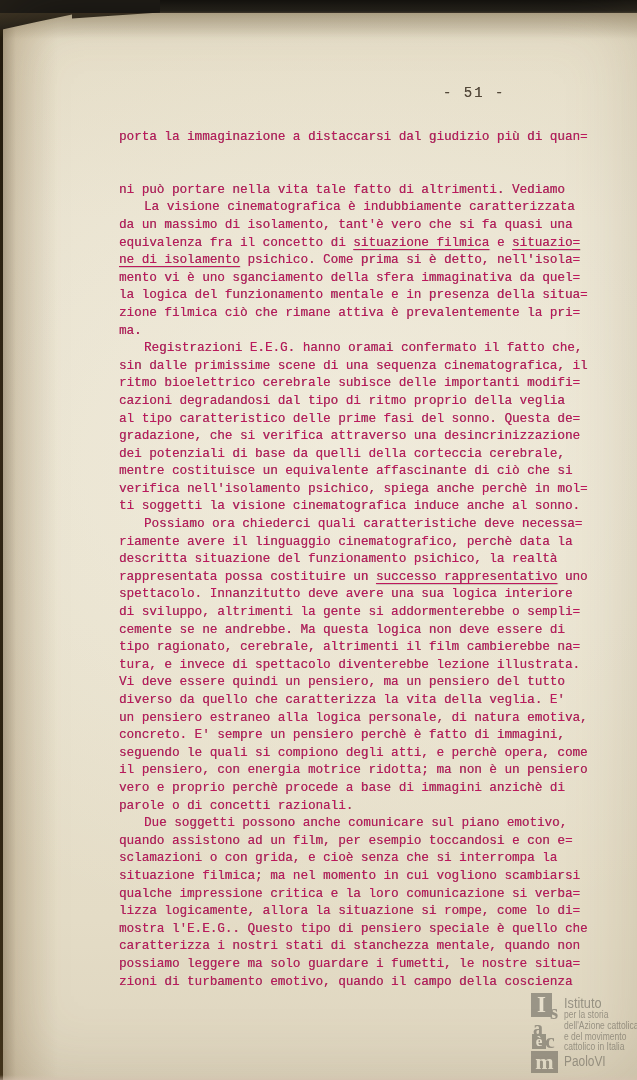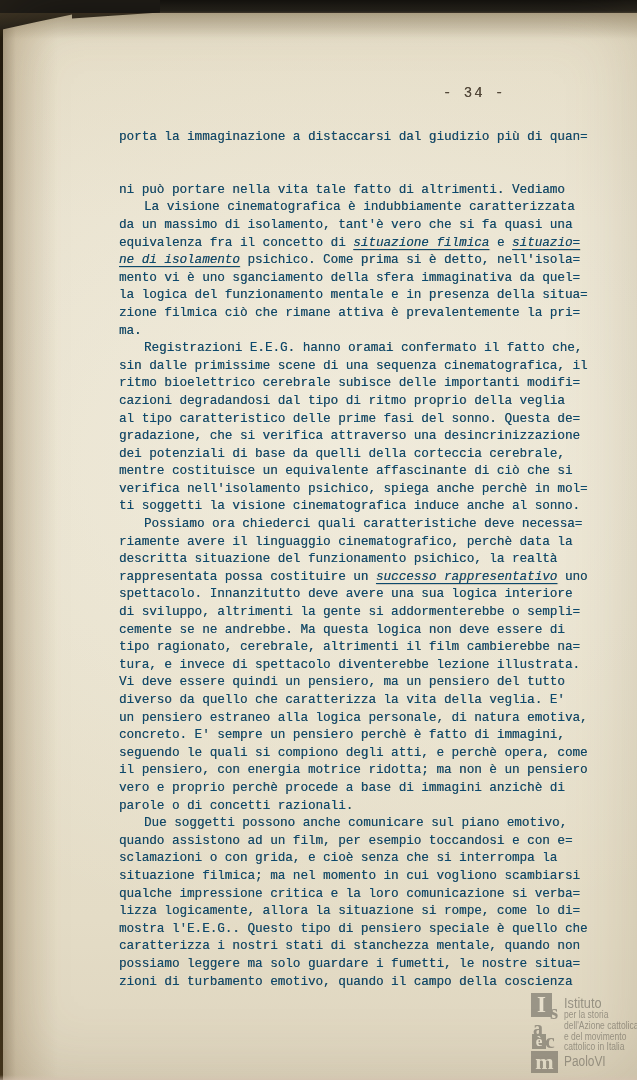--- a/index.html
+++ b/index.html
@@ -29,25 +29,25 @@
     background:linear-gradient(180deg,#171107,#2c2112 40%,#241b0d 70%,#3a2c16);}
   .left-blend{position:absolute;left:0;top:0;width:60px;height:100%;
     background:linear-gradient(90deg,rgba(80,58,30,0.42) 0px,rgba(140,110,70,0.20) 16px,rgba(0,0,0,0) 58px);}
 
   
   .page-number{position:absolute;left:443px;top:85px;
     font-family:"Liberation Mono","DejaVu Sans Mono",monospace;font-size:14px;
     letter-spacing:2px;color:#53483a;text-shadow:0 0 0.6px rgba(83,72,58,0.8);}
   .text-block{position:absolute;left:119px;top:129px;width:480px;
     font-family:"Liberation Mono","DejaVu Sans Mono",monospace;font-size:12.6px;
-    line-height:17.6px;color:#0c4a6e;white-space:nowrap;
+    line-height:17.6px;color:#be185d;white-space:nowrap;
     text-shadow:0.3px 0.3px 0.5px rgba(64,59,50,0.6);}
   .text-block p{margin:0;}
   .text-block p.indent{text-indent:25px;}
-  .u{text-decoration:underline;text-underline-offset:3px;text-decoration-thickness:1.2px;font-style:italic;}
+  .u{text-decoration:underline;text-underline-offset:3px;text-decoration-thickness:1.2px;}
 
   
   .watermark{position:absolute;left:531px;top:993px;width:140px;height:90px;
     color:#8f8a7d;opacity:0.88;}
   .wm-letters{position:absolute;left:0;top:0;width:34px;height:90px;
     font-family:"Liberation Serif","DejaVu Serif",serif;}
   .wm-letters span{position:absolute;font-weight:bold;line-height:1;}
   .wm-box{background:#918c7f;color:#e9e2cf;text-align:center;}
   .wm-I{left:0;top:0;width:21px;height:24px;font-size:23px;}
   .wm-s{left:19px;top:9px;font-size:21px;}
@@ -71,21 +71,21 @@
   <div class="page-bg"></div>
 
   <div class="left-edge"></div>
   <div class="left-blend"></div>
   <div class="left-line"></div>
 
   <div class="top-strip"></div>
   <div class="top-strip-corner"></div>
   <div class="top-shadow"></div>
 
-  <div class="page-number">- 34 -</div>
+  <div class="page-number">- 51 -</div>
 
   <div class="text-block">
       <p class=""><span>porta la immaginazione a distaccarsi dal giudizio più di quan=</span><br><br><br><span>ni può portare nella vita tale fatto di altrimenti. Vediamo</span><br></p>
       <p class="indent"><span>La visione cinematografica è indubbiamente caratterizzata</span><br><span>da un massimo di isolamento, tant'è vero che si fa quasi una</span><br><span>equivalenza fra il concetto di </span><span class="u">situazione filmica</span><span> e </span><span class="u">situazio=</span><br><span class="u">ne di isolamento</span><span> psichico. Come prima si è detto, nell'isola=</span><br><span>mento vi è uno sganciamento della sfera immaginativa da quel=</span><br><span>la logica del funzionamento mentale e in presenza della situa=</span><br><span>zione filmica ciò che rimane attiva è prevalentemente la pri=</span><br><span>ma.</span></p>
       <p class="indent"><span>Registrazioni E.E.G. hanno oramai confermato il fatto che,</span><br><span>sin dalle primissime scene di una sequenza cinematografica, il</span><br><span>ritmo bioelettrico cerebrale subisce delle importanti modifi=</span><br><span>cazioni degradandosi dal tipo di ritmo proprio della veglia</span><br><span>al tipo caratteristico delle prime fasi del sonno. Questa de=</span><br><span>gradazione, che si verifica attraverso una desincrinizzazione</span><br><span>dei potenziali di base da quelli della corteccia cerebrale,</span><br><span>mentre costituisce un equivalente affascinante di ciò che si</span><br><span>verifica nell'isolamento psichico, spiega anche perchè in mol=</span><br><span>ti soggetti la visione cinematografica induce anche al sonno.</span></p>
       <p class="indent"><span>Possiamo ora chiederci quali caratteristiche deve necessa=</span><br><span>riamente avere il linguaggio cinematografico, perchè data la</span><br><span>descritta situazione del funzionamento psichico, la realtà</span><br><span>rappresentata possa costituire un </span><span class="u">successo rappresentativo</span><span> uno</span><br><span>spettacolo. Innanzitutto deve avere una sua logica interiore</span><br><span>di sviluppo, altrimenti la gente si addormenterebbe o sempli=</span><br><span>cemente se ne andrebbe. Ma questa logica non deve essere di</span><br><span>tipo ragionato, cerebrale, altrimenti il film cambierebbe na=</span><br><span>tura, e invece di spettacolo diventerebbe lezione illustrata.</span><br><span>Vi deve essere quindi un pensiero, ma un pensiero del tutto</span><br><span>diverso da quello che caratterizza la vita della veglia. E'</span><br><span>un pensiero estraneo alla logica personale, di natura emotiva,</span><br><span>concreto. E' sempre un pensiero perchè è fatto di immagini,</span><br><span>seguendo le quali si compiono degli atti, e perchè opera, come</span><br><span>il pensiero, con energia motrice ridotta; ma non è un pensiero</span><br><span>vero e proprio perchè procede a base di immagini anzichè di</span><br><span>parole o di concetti razionali.</span></p>
       <p class="indent"><span>Due soggetti possono anche comunicare sul piano emotivo,</span><br><span>quando assistono ad un film, per esempio toccandosi e con e=</span><br><span>sclamazioni o con grida, e cioè senza che si interrompa la</span><br><span>situazione filmica; ma nel momento in cui vogliono scambiarsi</span><br><span>qualche impressione critica e la loro comunicazione si verba=</span><br><span>lizza logicamente, allora la situazione si rompe, come lo di=</span><br><span>mostra l'E.E.G.. Questo tipo di pensiero speciale è quello che</span><br><span>caratterizza i nostri stati di stanchezza mentale, quando non</span><br><span>possiamo leggere ma solo guardare i fumetti, le nostre situa=</span><br><span>zioni di turbamento emotivo, quando il campo della coscienza</span></p>
     </div>
 
   <div class="watermark">

